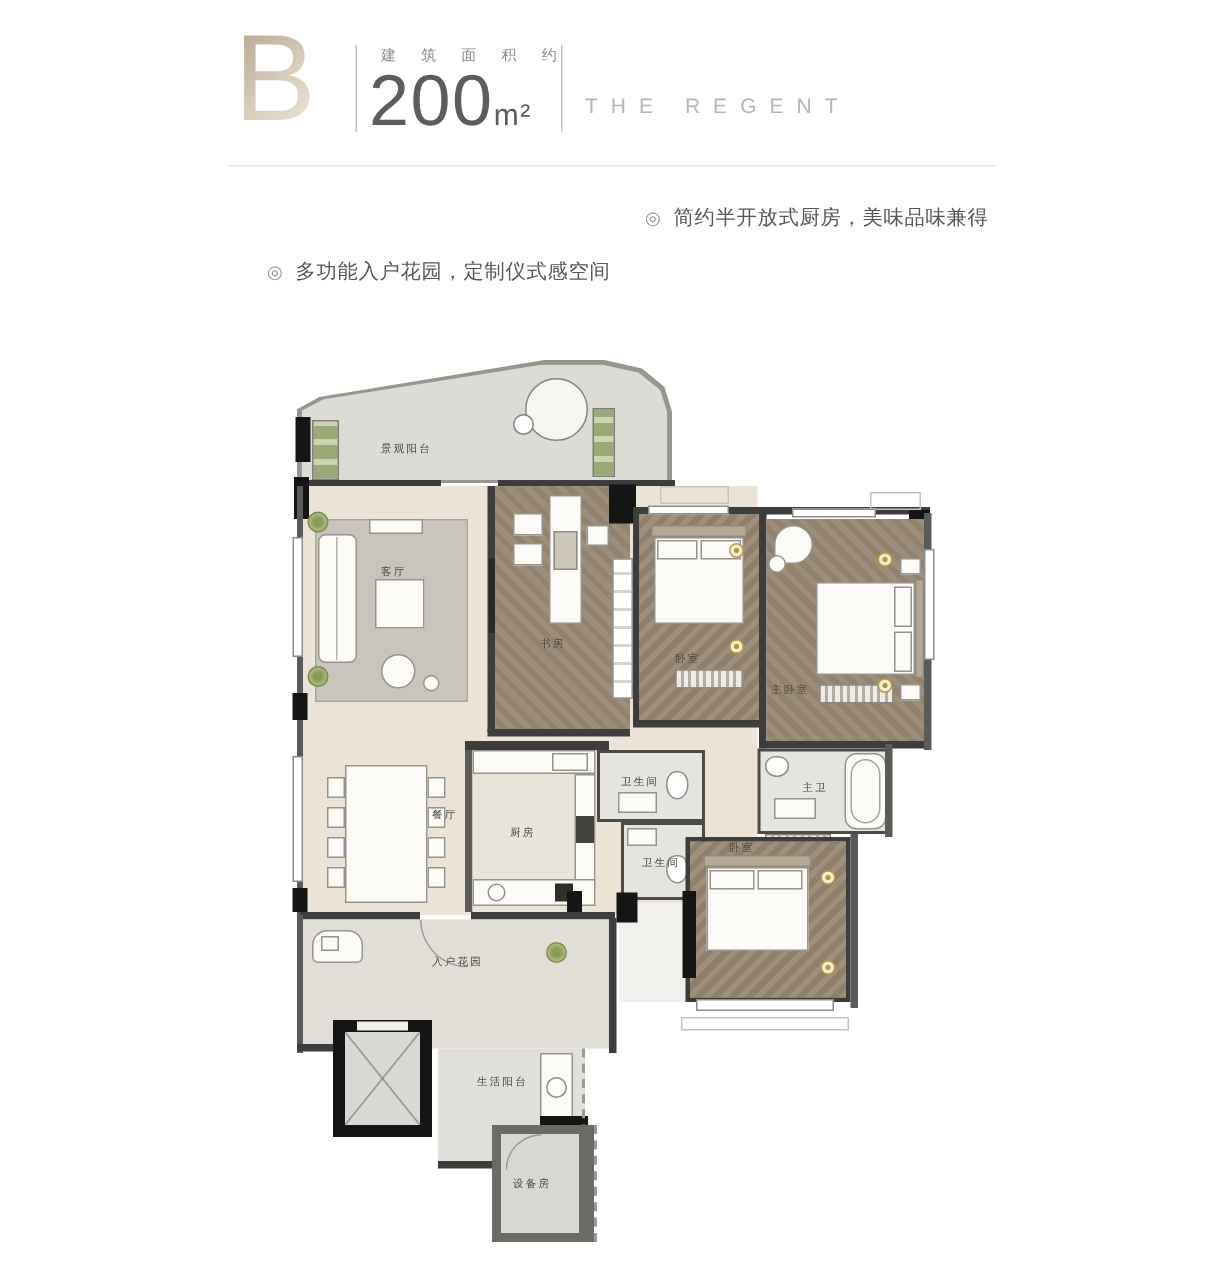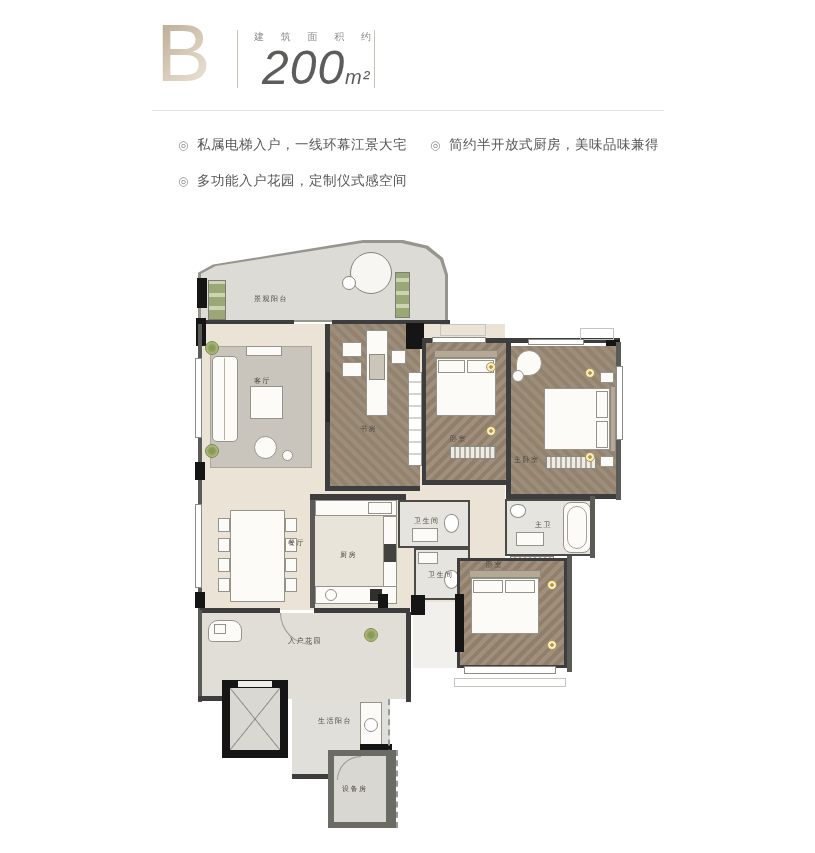--- a/index.html
+++ b/index.html
@@ -6,21 +6,21 @@
   body{font-family:"Liberation Sans","DejaVu Sans",sans-serif;}
   .canvas{position:relative;width:815px;height:853px;background:#fff;overflow:hidden;}
   .abs{position:absolute;box-sizing:border-box;}
 
   
   .plan-letter{left:156px;top:12px;font-size:82px;font-weight:300;line-height:1;
     background:linear-gradient(135deg,#b3a38b 0%,#d8cdbb 55%,#efe9dd 100%);
     -webkit-background-clip:text;background-clip:text;color:transparent;}
   .vline{width:1px;background:#c9c2b6;}
   .area-cap{left:254px;top:30px;font-size:10px;letter-spacing:7px;color:#8c8c88;}
-  .area-num{left:262px;top:40px;font-size:48px;font-weight:300;color:#5c5c5a;letter-spacing:1px;font-style:italic;}
+  .area-num{left:246px;top:40px;font-size:48px;font-weight:300;color:#5c5c5a;letter-spacing:1px;}
   .area-unit{font-size:20px;font-weight:400;color:#5c5c5a;}
   .title-cn{left:388px;top:22px;font-size:21px;color:#2e2e2e;font-weight:500;}
   .title-en{left:390px;top:62px;font-size:14px;color:#b9b6b0;letter-spacing:0.62em;}
   .hdiv{left:152px;top:110px;width:512px;height:1px;background:#e4e4e2;}
 
   
   .feat{font-size:13.5px;color:#565656;letter-spacing:0.5px;white-space:nowrap;}
   .feat .ico{color:#8f8f8d;font-size:12px;margin-right:8px;}
 
   
@@ -55,25 +55,23 @@
 
 <div class="canvas">
 
   <div class="abs plan-letter">B</div>
   <div class="abs vline" style="left:237px;top:30px;height:58px;"></div>
   <div class="abs area-cap">建 筑 面 积 约</div>
   <div class="abs area-num">
     <span>200</span><span class="area-unit">m²</span>
   </div>
   <div class="abs vline" style="left:374px;top:30px;height:58px;"></div>
+  <div class="abs title-en">THE REGENT</div>
   <div class="abs hdiv"></div>
 
-  <div class="abs feat" style="left:178px;top:136px;">
-    <span class="ico">◎</span><span>私属电梯入户，一线环幕江景大宅</span>
-  </div>
   <div class="abs feat" style="left:430px;top:136px;">
     <span class="ico">◎</span><span>简约半开放式厨房，美味品味兼得</span>
   </div>
   <div class="abs feat" style="left:178px;top:172px;">
     <span class="ico">◎</span><span>多功能入户花园，定制仪式感空间</span>
   </div>
 
   <div class="abs plan">
 
     <div class="f-beige" style="left:10px;top:86px;width:303px;height:286px;"></div>

